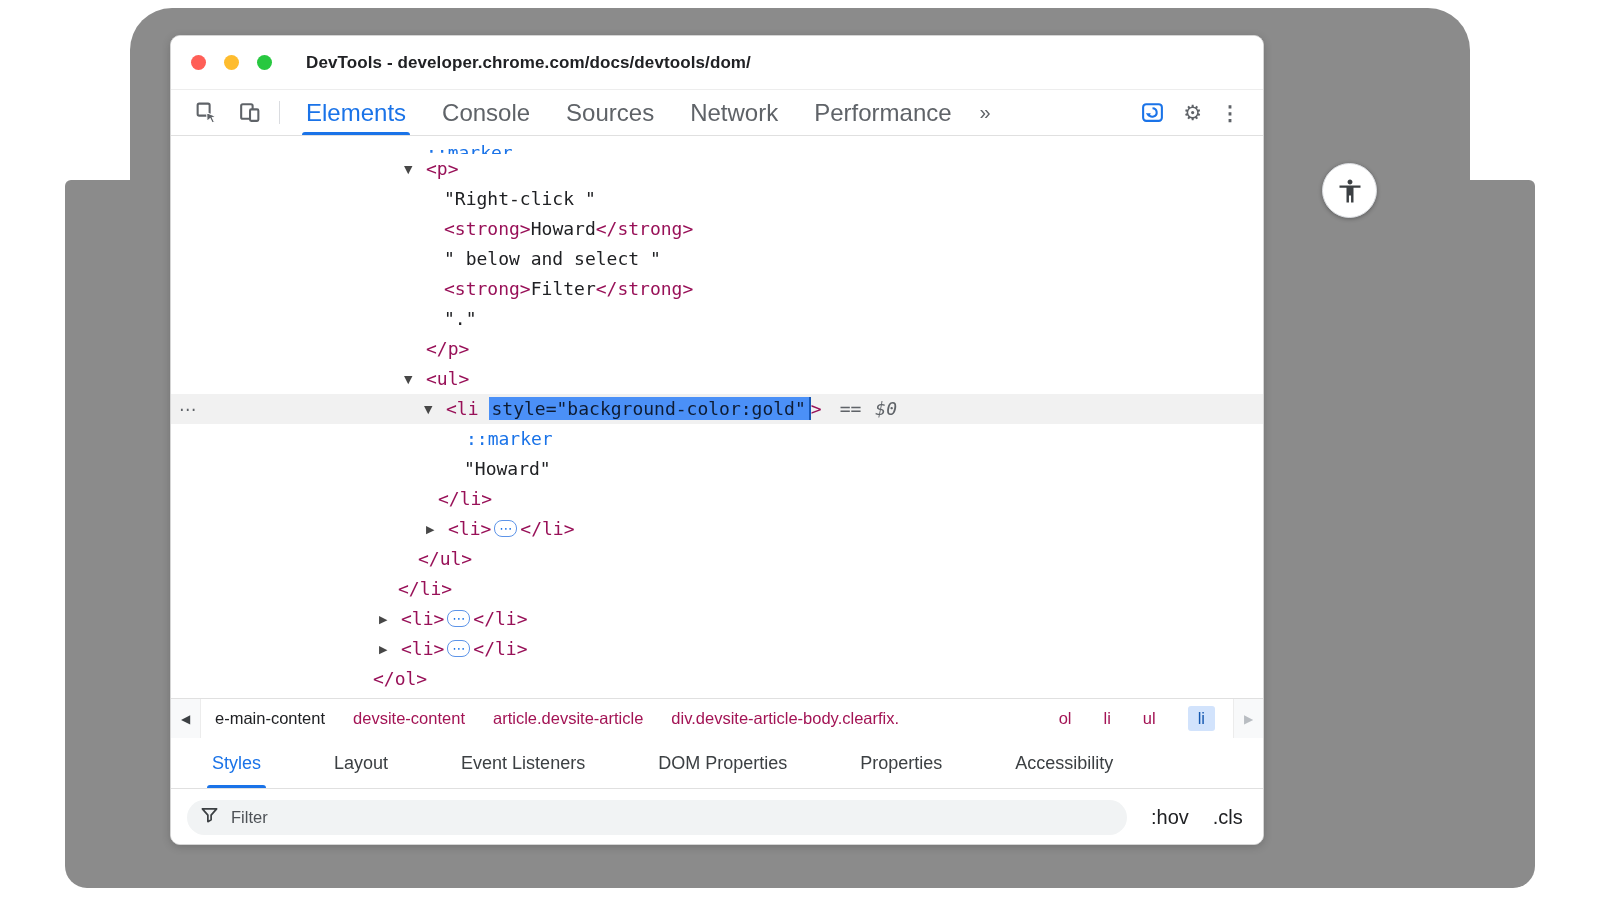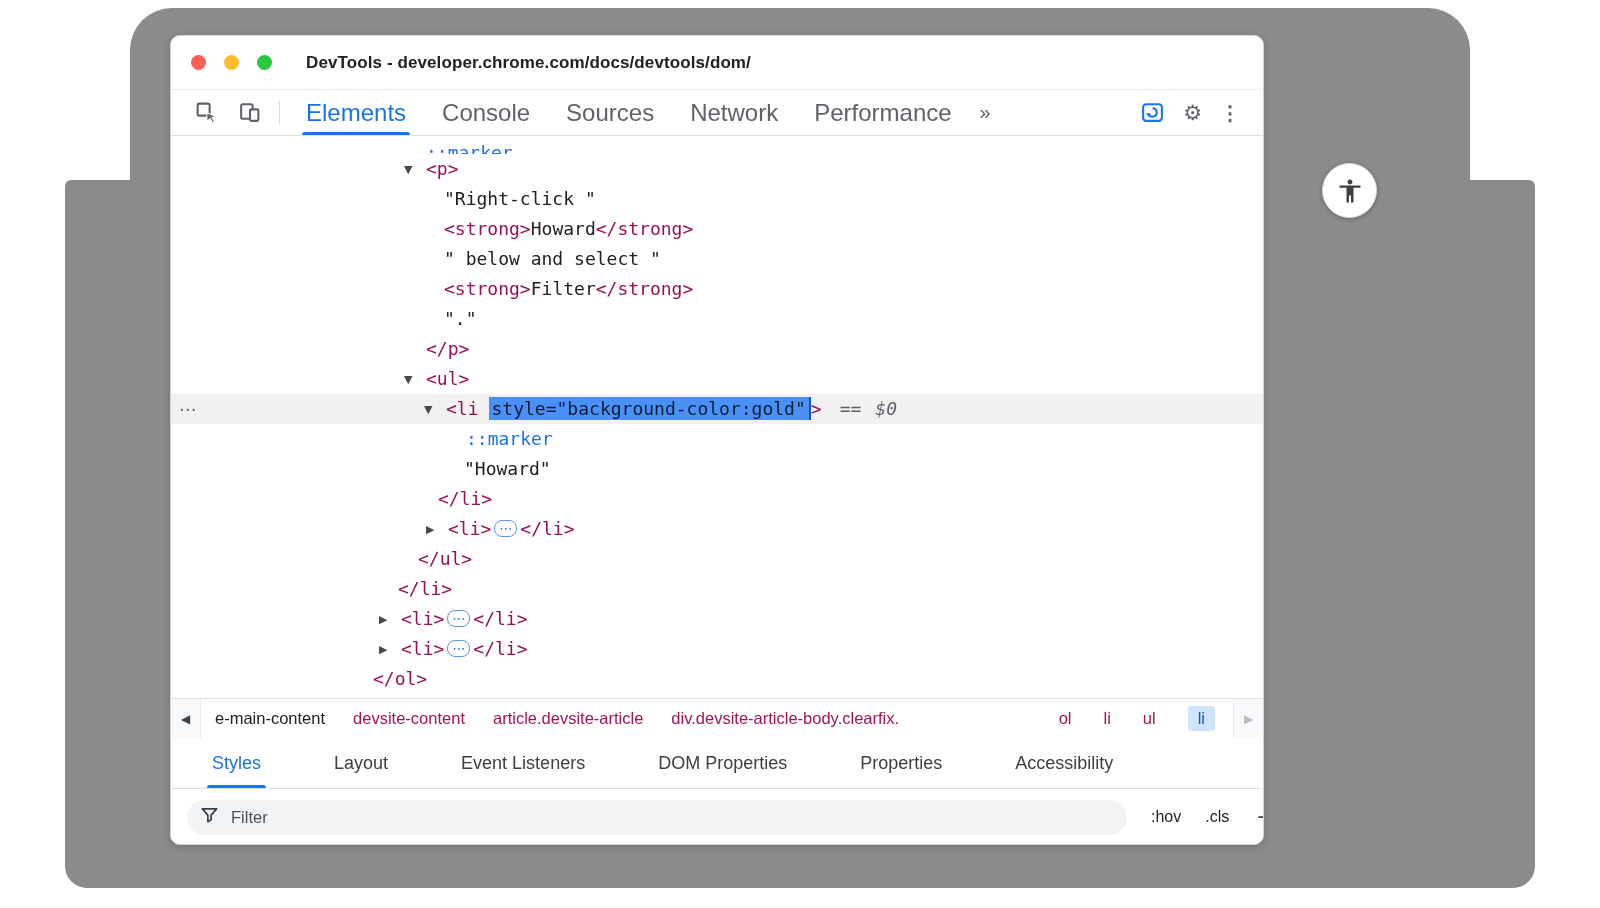--- a/index.html
+++ b/index.html
@@ -65,21 +65,21 @@
   .ptab { display:flex; align-items:center; padding:0 23px; font-size:18px; color:#3c4043; position:relative; cursor:pointer; white-space:nowrap; }
   .ptab.active { color:#1a73e8; }
   .ptab.active::after { content:""; position:absolute; left:18px; right:18px; bottom:0; height:3px; background:#1a73e8; border-radius:3px 3px 0 0; }
 
   
   .filter-row { height:57px; display:flex; align-items:center; padding:0 16px; border-top:1px solid #e0e0e0; background:#fff; }
   .filter-wrap { position:relative; width:940px; flex:none; }
   .filter-funnel { position:absolute; left:13px; top:50%; transform:translateY(-50%); }
   .filter-input { width:100%; height:35px; border:none; outline:none; background:#f1f3f4; border-radius:18px; padding:0 16px 0 44px; font-size:16.5px; color:#202124; font-family:"Liberation Sans", sans-serif; }
   .filter-input::placeholder { color:#4d5156; opacity:1; }
-  .state-btn { margin-left:24px; font-size:16px; color:#202124; cursor:pointer; white-space:nowrap; }
+  .state-btn { margin-left:24px; font-size:20px; color:#202124; cursor:pointer; white-space:nowrap; }
   .plus-btn { margin-left:28px; font-size:23px; color:#3c4043; cursor:pointer; position:relative; line-height:1; }
   .plus-caret { position:absolute; right:-11px; bottom:-2px; font-size:9px; color:#3c4043; }
   .fr-icon { margin-left:28px; display:flex; align-items:center; cursor:pointer; }
 
   
   .a11y-btn { position:absolute; left:1322px; top:163px; width:55px; height:55px; border-radius:50%; background:#fff; border:1px solid #dadce0; box-shadow:0 1px 4px rgba(0,0,0,.3); display:flex; align-items:center; justify-content:center; z-index:3; cursor:pointer; }
 </style>
 </head>
 <body>
 

